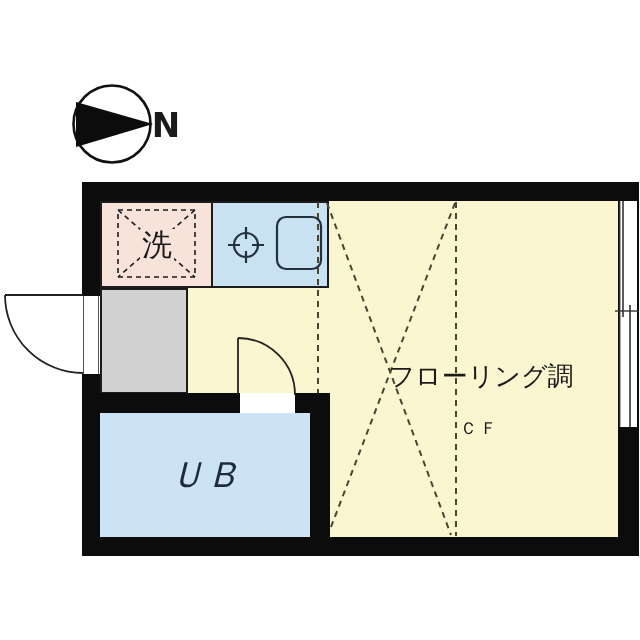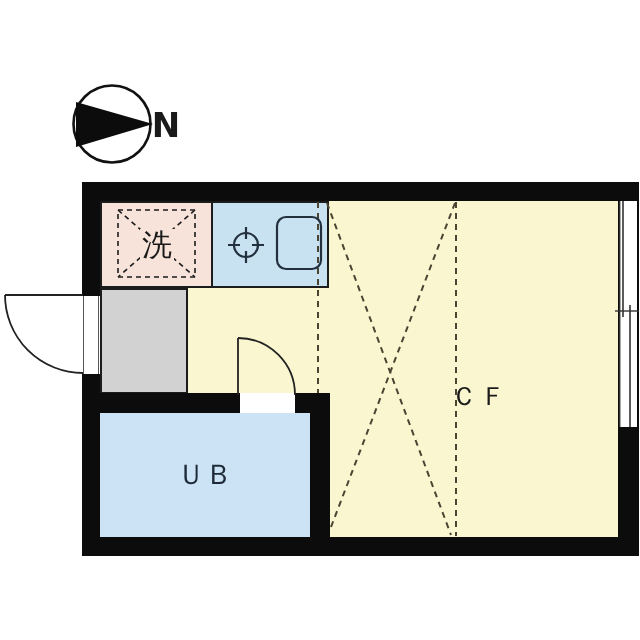--- a/index.html
+++ b/index.html
@@ -25,22 +25,22 @@
   .dash{stroke:var(--dash-line);stroke-width:2;fill:none;stroke-dasharray:6 5;}
   .dash-thin{stroke:var(--thin-line);stroke-width:1.6;fill:none;stroke-dasharray:5 4;}
   .solid{stroke:#222;stroke-width:1.8;fill:none;}
   .thin{stroke:#555;stroke-width:1;fill:none;}
   .fixture{stroke:#23313f;stroke-width:2.2;fill:none;}
   
   .lbl{position:absolute;transform:translate(-50%,-50%);white-space:nowrap;line-height:1;}
   .lbl-sen{left:157px;top:245px;font-size:30px;background:var(--washer-fill);padding:1px 2px;}
   .lbl-room{left:476px;top:339px;font-size:37px;letter-spacing:2px;}
   .lbl-floor{left:481px;top:376px;font-size:26px;}
-  .lbl-cf{left:480px;top:396px;font-size:26px;letter-spacing:3px;}
-  .lbl-ub{left:205px;top:475px;font-size:28px;color:#1e2a38;}
+  .lbl-cf{left:480px;top:428px;font-size:17px;letter-spacing:3px;}
+  .lbl-ub{left:205px;top:475px;font-size:36px;color:#1e2a38;font-style:italic;}
   .lbl-n{left:166px;top:125px;font-size:34px;font-weight:bold;}
 </style>
 </head>
 <body>
 
 <div id="stage">
 
   <div class="abs outer-wall"></div>
   <div class="abs interior"></div>
   <div class="abs washer-room"></div>
@@ -84,15 +84,16 @@
 
     <g>
       <path class="thin" d="M 620 201 L 620 427"></path>
       <path d="M 623 201 L 623 317 M 630 305 L 630 427" stroke="#333" stroke-width="1.6" fill="none"></path>
       <path d="M 615 311 L 639 311" stroke="#333" stroke-width="1.4" fill="none"></path>
     </g>
   </svg>
 
   <div class="lbl lbl-n">N</div>
   <div class="lbl lbl-sen">洗</div>
+  <div class="lbl lbl-floor">フローリング調</div>
   <div class="lbl lbl-cf">ＣＦ</div>
   <div class="lbl lbl-ub">ＵＢ</div>
 </div>
 
 </body></html>

